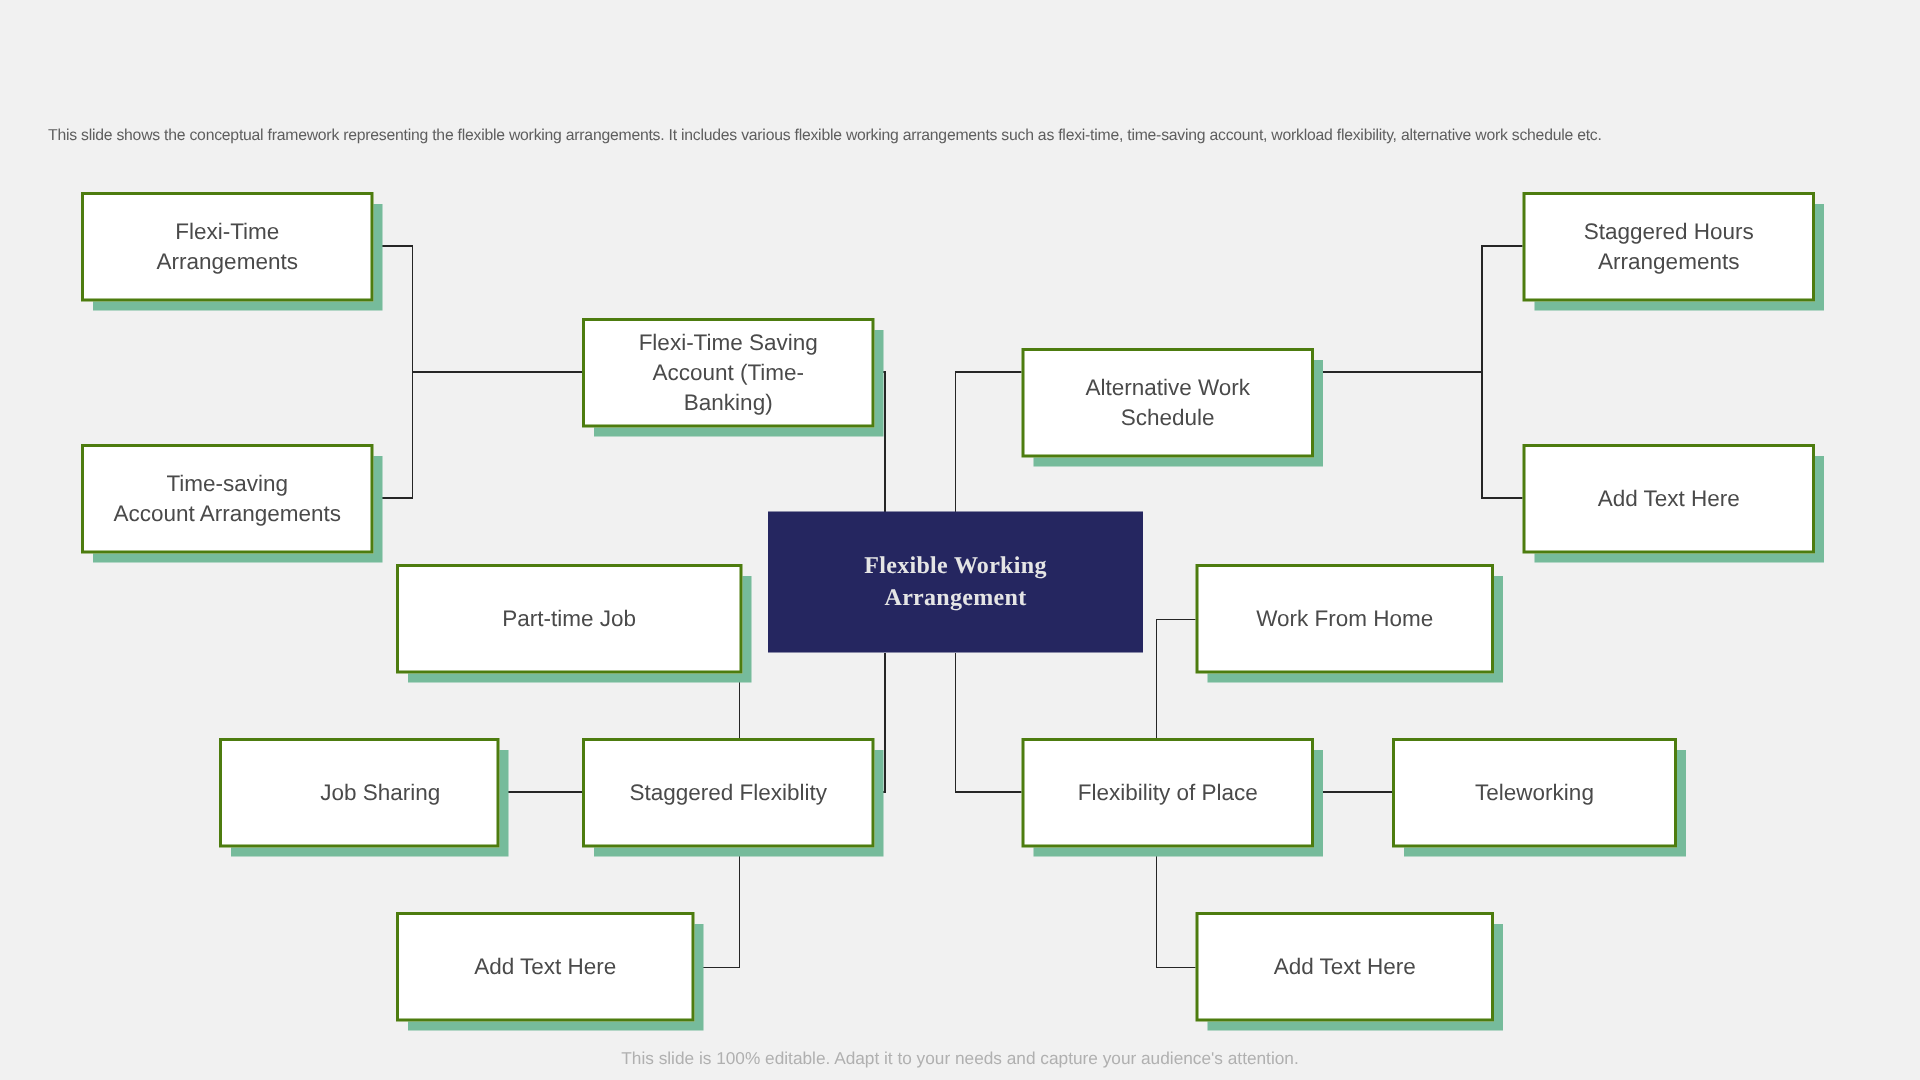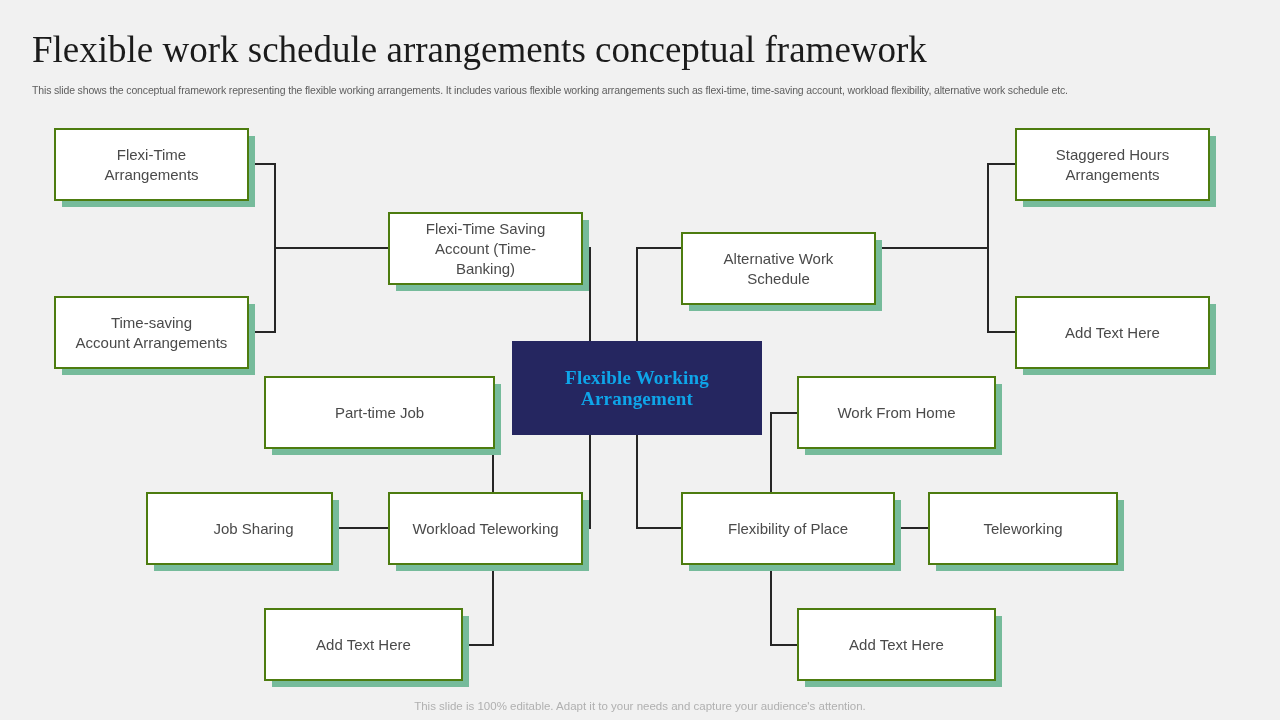--- a/index.html
+++ b/index.html
@@ -72,34 +72,33 @@
     font-size: 15px;
     line-height: 20px;
     padding: 4px 8px;
     white-space: pre-line;
     z-index: 3;
   }
   .node.center {
     background: #252660;
     border: none;
     box-shadow: none;
-    color: #0ea5e9;
+    color: #e5e5e5;
     font-family: "Liberation Serif", serif;
     font-weight: bold;
-    font-size: 19px;
+    font-size: 16px;
     line-height: 21px;
     letter-spacing: 0.2px;
   }
 </style>
 </head>
 <body>
 
 <div id="slide">
 
-  <div id="title">Flexible work schedule arrangements conceptual framework</div>
   <div id="subtitle">This slide shows the conceptual framework representing the flexible working arrangements. It includes various flexible working arrangements such as flexi-time, time-saving account, workload flexibility, alternative work schedule etc.</div>
 
   <svg id="wires" viewBox="0 0 1280 720" width="1280" height="720">
     <g stroke="#262626" stroke-width="1.1" fill="none" shape-rendering="crispEdges">
 
       <path d="M249 164 H275 V332 H249"></path>
       <path d="M275 248 H388"></path>
 
       <path d="M583 248 H590 V341"></path>
 
@@ -135,22 +134,22 @@
 Account (Time-
 Banking)</span></div>
       <div class="node" style="left: 1015px; top: 128px; width: 195px; height: 73px;"><span>Staggered Hours
 Arrangements</span></div>
       <div class="node" style="left: 681px; top: 212px; width: 195px; height: 73px; margin-top: 20px;"><span>Alternative Work
 Schedule</span></div>
       <div class="node" style="left: 1015px; top: 296px; width: 195px; height: 73px;"><span>Add Text Here</span></div>
       <div class="node" style="left: 264px; top: 376px; width: 231px; height: 73px;"><span>Part-time Job</span></div>
       <div class="node" style="left: 797px; top: 376px; width: 199px; height: 73px; text-align: center;"><span>Work From Home</span></div>
       <div class="node" style="left: 146px; top: 492px; width: 187px; height: 73px; padding-left: 36px;"><span>Job Sharing</span></div>
-      <div class="node" style="left: 388px; top: 492px; width: 195px; height: 73px;"><span>Workload Teleworking</span></div>
-      <div class="node" style="left: 681px; top: 492px; width: 214px; height: 73px;"><span>Flexibility of Place</span></div>
+      <div class="node" style="left: 388px; top: 492px; width: 195px; height: 73px;"><span>Staggered Flexiblity</span></div>
+      <div class="node" style="left: 681px; top: 492px; width: 195px; height: 73px;"><span>Flexibility of Place</span></div>
       <div class="node" style="left: 928px; top: 492px; width: 190px; height: 73px;"><span>Teleworking</span></div>
       <div class="node" style="left: 264px; top: 608px; width: 199px; height: 73px;"><span>Add Text Here</span></div>
       <div class="node" style="left: 797px; top: 608px; width: 199px; height: 73px;"><span>Add Text Here</span></div>
       <div class="node center" style="left: 512px; top: 341px; width: 250px; height: 94px;"><span>Flexible Working
 Arrangement</span></div>
     </div>
 
   <div id="footer">This slide is 100% editable. Adapt it to your needs and capture your audience's attention.</div>
 </div>
 

